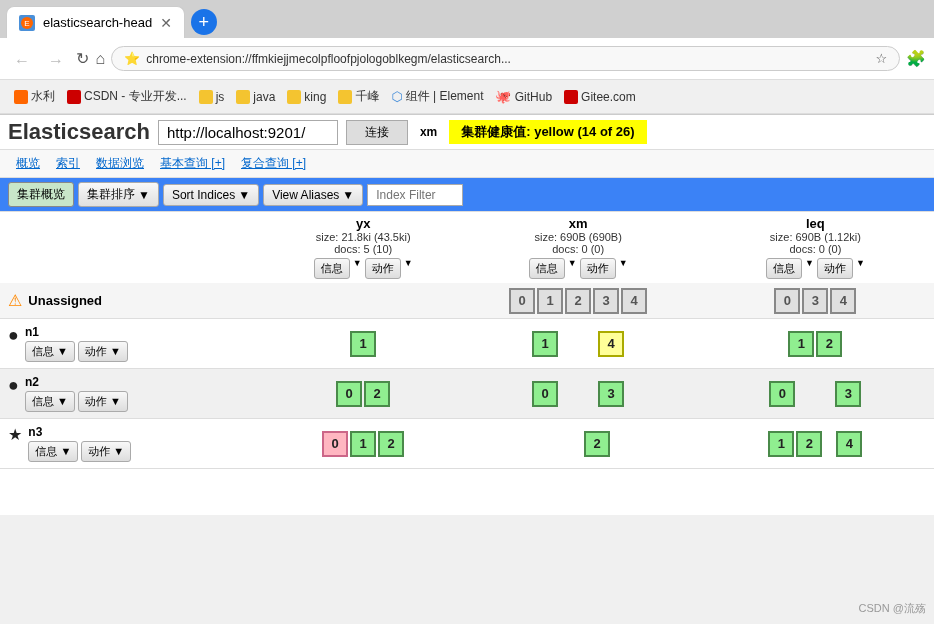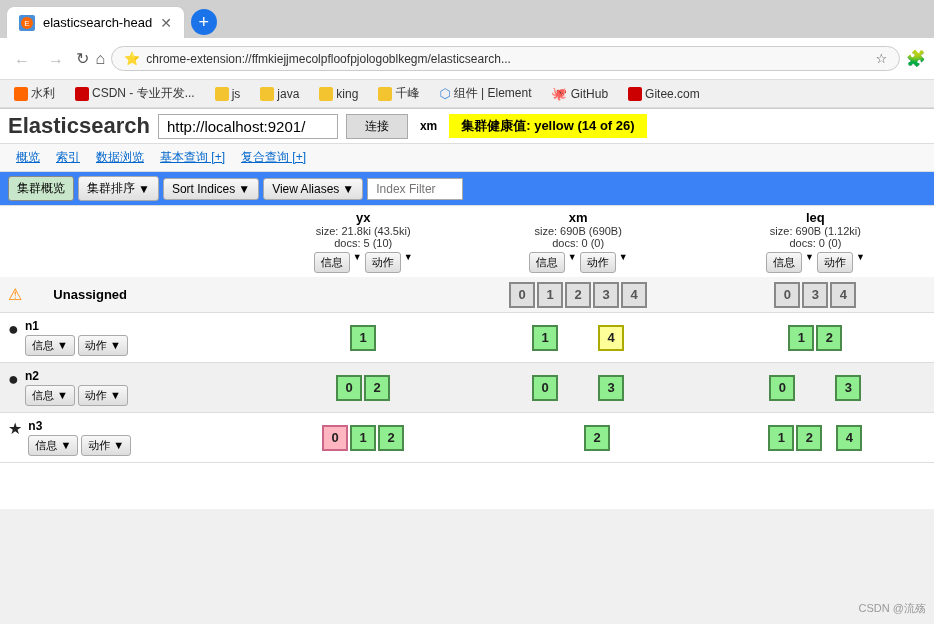--- a/index.html
+++ b/index.html
@@ -12,21 +12,21 @@
     .tab-favicon { width: 16px; height: 16px; background: #4a90d9; border-radius: 2px; display: flex; align-items: center; justify-content: center; color: white; font-size: 9px; }
     .tab-close { margin-left: auto; color: #666; cursor: pointer; font-size: 14px; }
     .new-tab-btn { background: #1a73e8; color: white; border-radius: 50%; width: 26px; height: 26px; display: flex; align-items: center; justify-content: center; font-size: 18px; margin-left: 6px; cursor: pointer; border: none; }
     .nav-bar { background: white; display: flex; align-items: center; padding: 4px 8px; gap: 6px; height: 42px; border-bottom: 1px solid #ddd; }
     .nav-btn { background: none; border: none; font-size: 16px; color: #555; cursor: pointer; padding: 4px 6px; }
     .nav-btn:disabled { color: #bbb; }
     .reload-btn { background: none; border: none; font-size: 16px; color: #555; cursor: pointer; }
     .home-btn { background: none; border: none; font-size: 16px; color: #555; cursor: pointer; }
     .address-bar { flex: 1; border: 1px solid #ccc; border-radius: 20px; padding: 4px 12px; font-size: 13px; display: flex; align-items: center; gap: 6px; background: #f8f8f8; }
     .address-star-icon { color: #555; margin-left: auto; }
-    .bookmarks-bar { background: #f0f0f0; display: flex; align-items: center; padding: 3px 8px; gap: 8px; height: 28px; border-bottom: 1px solid #ddd; font-size: 12px; overflow: hidden; }
+    .bookmarks-bar { background: #f0f0f0; display: flex; align-items: center; padding: 3px 8px; height: 34px; border-bottom: 1px solid #ddd; font-size: 12px; overflow: hidden; }
     .bookmark-item { display: flex; align-items: center; gap: 3px; padding: 2px 6px; border-radius: 3px; cursor: pointer; white-space: nowrap; color: #333; }
     .bm-icon { width: 14px; height: 14px; border-radius: 2px; display: inline-block; }
     .bm-orange { background: #ff6600; }
     .bm-yellow { background: #f4c430; }
     .bm-red { background: #cc0000; }
 
     
     .app { background: white; min-height: 400px; }
     .app-header { padding: 4px 8px; display: flex; align-items: center; gap: 8px; border-bottom: 1px solid #ddd; }
     .app-title { font-size: 22px; font-weight: bold; color: #333; }
@@ -224,21 +224,21 @@
             <span style="font-size:9px;">▼</span>
           </div>
         </div>
       </td>
     </tr>
 
     <tr class="unassigned-row row-divider" style="background:#f5f5f5;">
       <td>
         <div style="display:flex;align-items:center;gap:6px;padding:8px 8px;">
           <span class="warning-icon">⚠</span>
-          <span style="font-weight:bold;font-size:13px;margin-left:25px;">Unassigned</span>
+          <span style="font-weight:bold;font-size:13px;">Unassigned</span>
         </div>
       </td>
 
       <td>
         <div class="shards-cell"></div>
       </td>
 
       <td>
         <div class="shards-cell">
           <div class="shard shard-gray">0</div>

